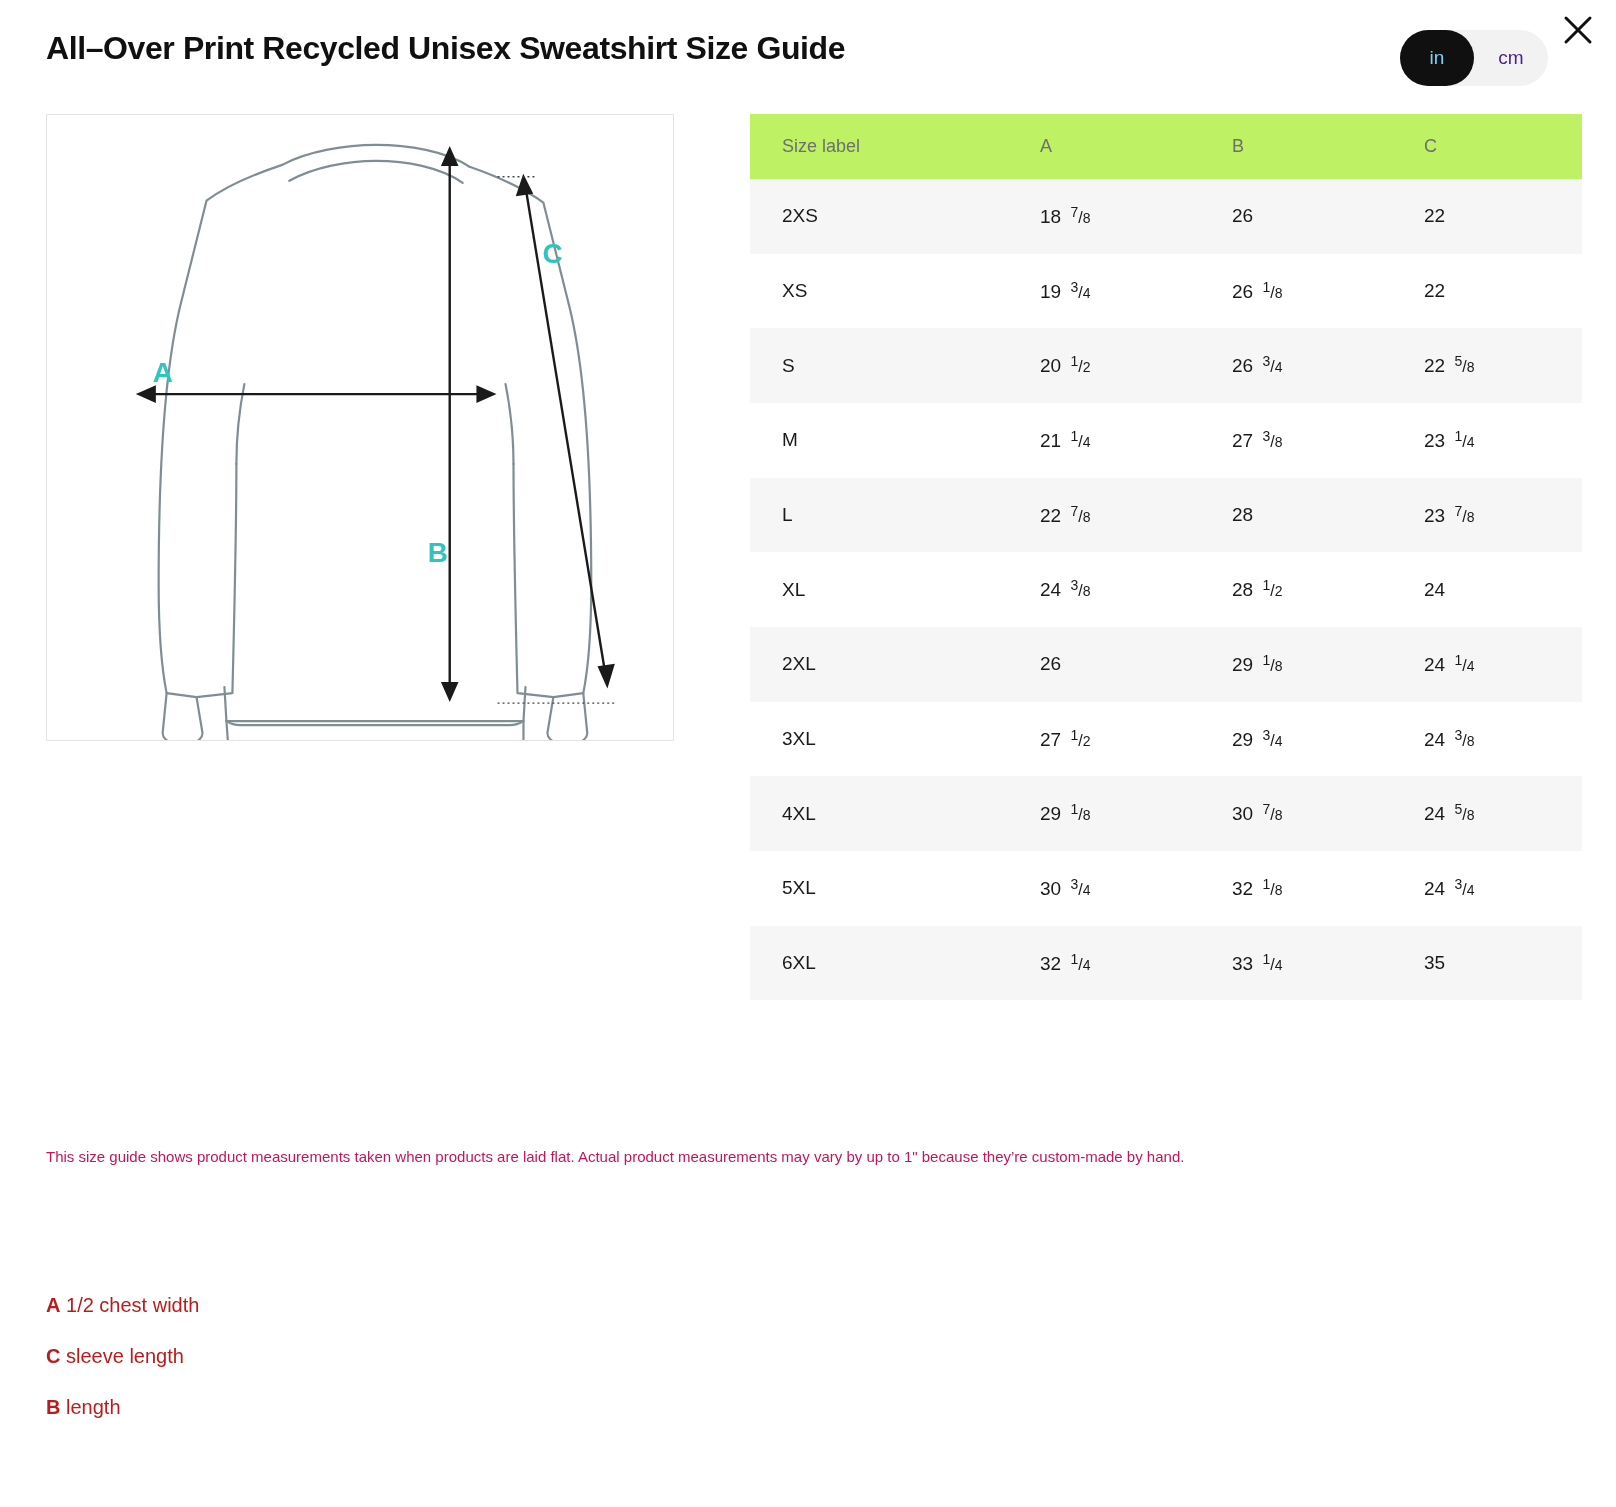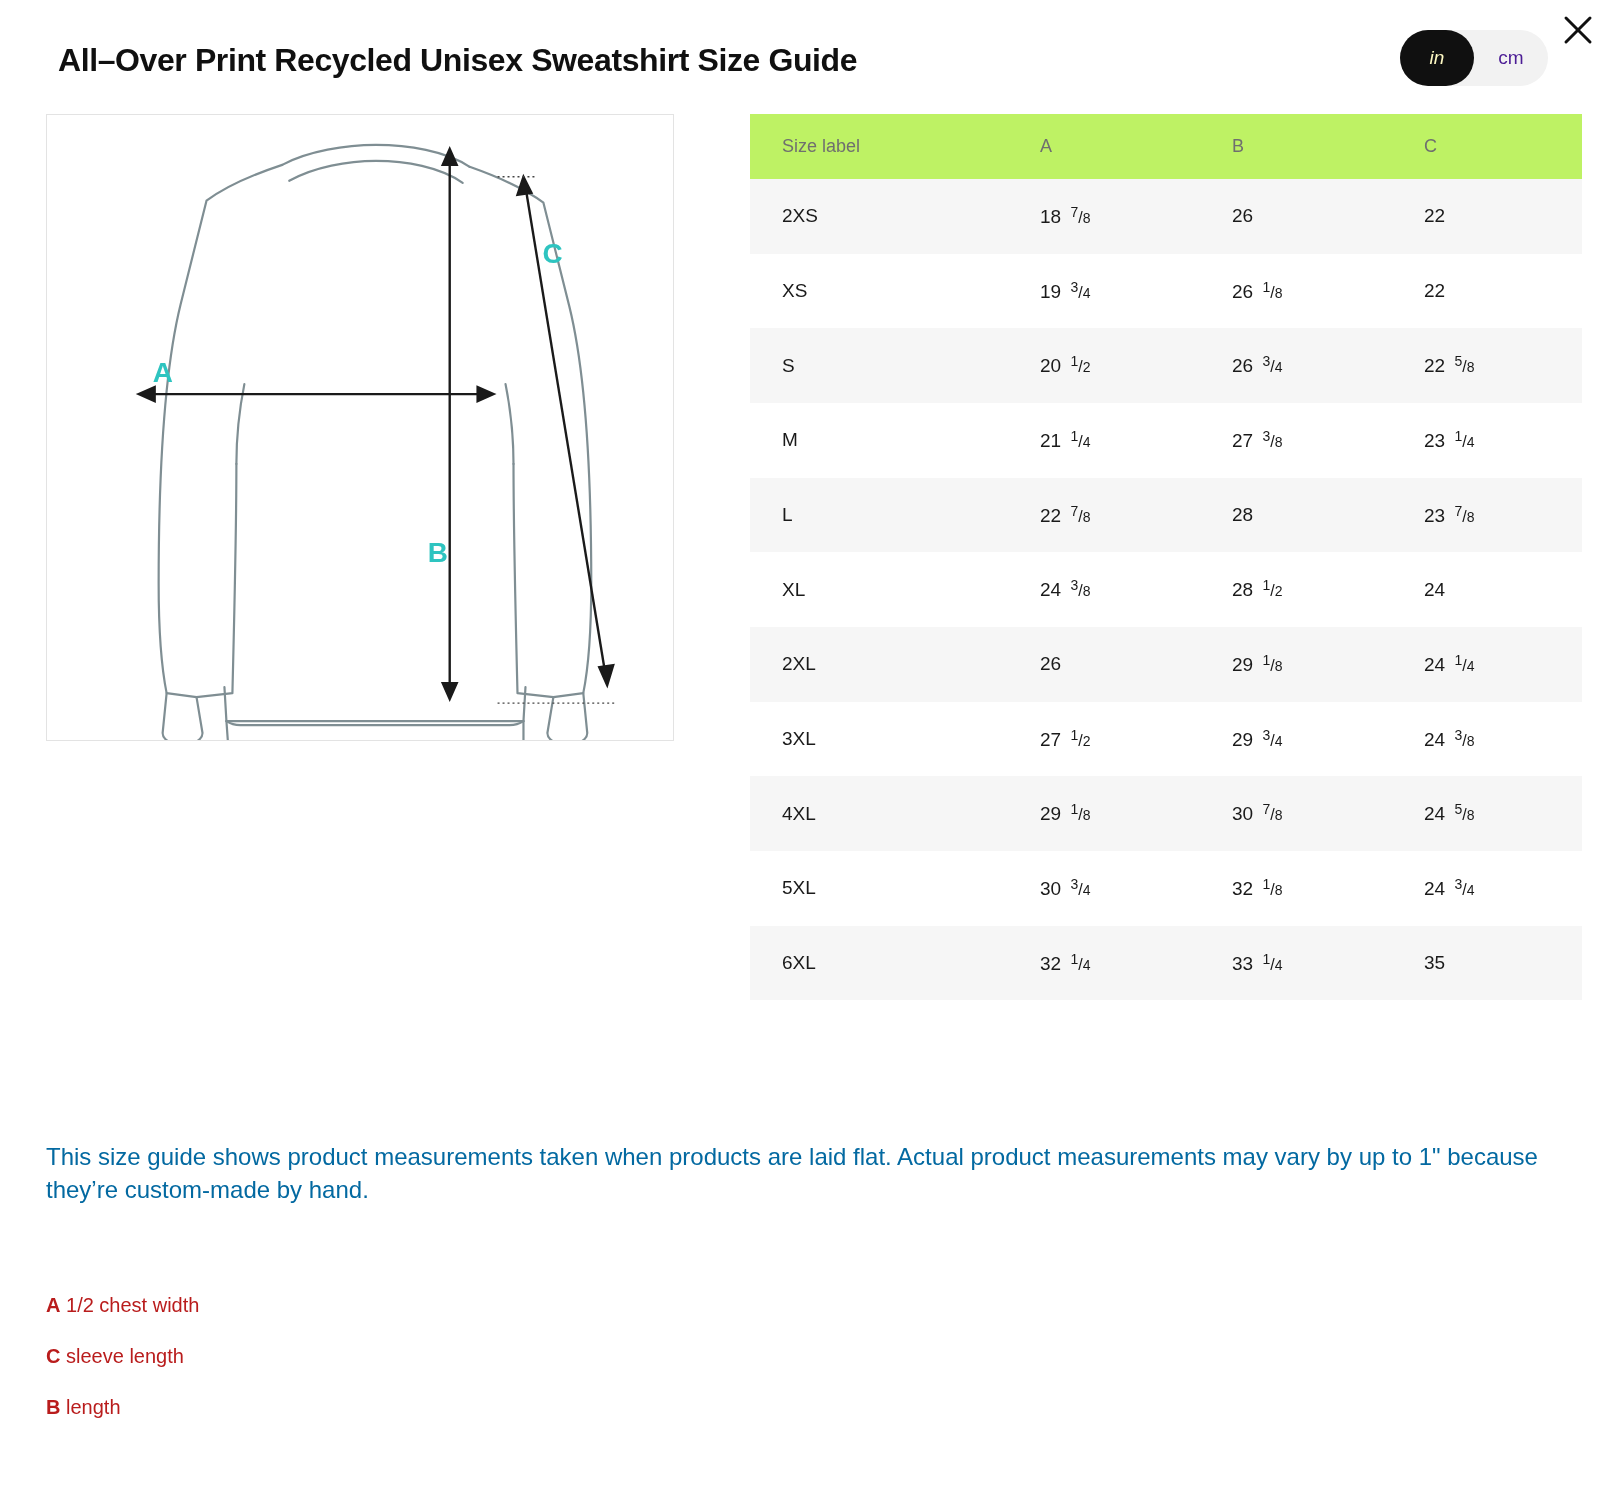--- a/index.html
+++ b/index.html
@@ -44,21 +44,21 @@
     top: 26px;
     left: 46px;
     right: 46px;
     height: 70px;
   }
   .title {
     font-size: 32px;
     font-weight: bold;
     letter-spacing: -0.4px;
     line-height: 44px;
-    margin: 12px;
+    margin: 0;
     color: #101010;
   }
 
   
   .unit-toggle {
     position: absolute;
     top: 30px;
     right: 68px;
     display: flex;
     align-items: center;
@@ -77,22 +77,21 @@
     border-radius: 999px;
     font-family: "Liberation Sans", sans-serif;
     font-size: 19px;
     color: #4c1d95;
     cursor: pointer;
     line-height: 56px;
     padding: 0;
   }
   .unit-btn.active {
     background: #101010;
-    color: #fef9c3;
-    font-style: italic;
+    color: #7dd3fc;
   }
 
   
   .illustration {
     position: absolute;
     top: 114px;
     left: 46px;
     width: 628px;
     height: 627px;
     border: 1px solid #e3e3e3;
@@ -156,23 +155,23 @@
     vertical-align: baseline;
   }
   .frac .sl { font-size: 16px; }
 
   
   .footnote {
     position: absolute;
     top: 1140px;
     left: 46px;
     width: 1530px;
-    font-size: 24px;
+    font-size: 15px;
     line-height: 33px;
-    color: #0369a1;
+    color: #be185d;
   }
 
   .legend {
     position: absolute;
     top: 1280px;
     left: 46px;
     width: 700px;
     font-size: 20px;
     line-height: 51px;
     color: #b91c1c;

